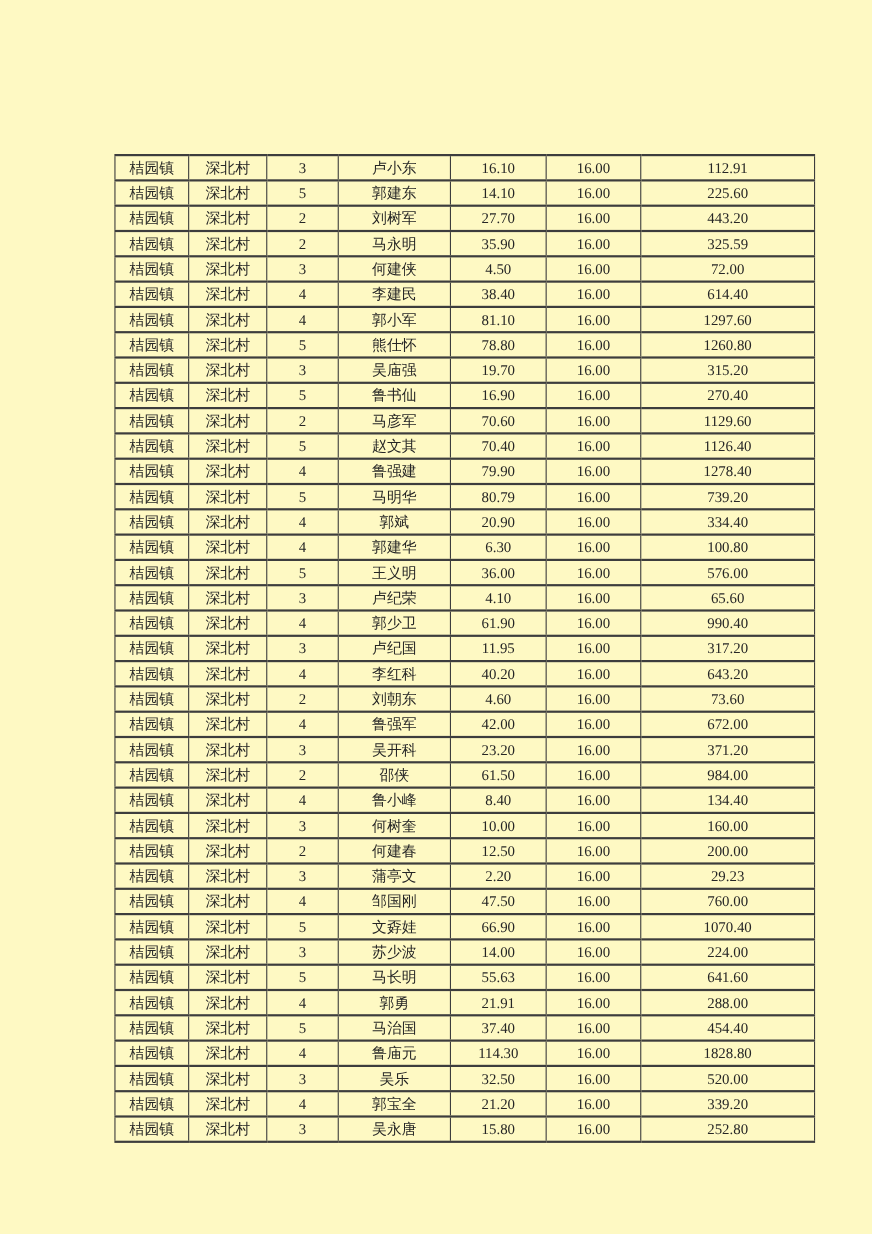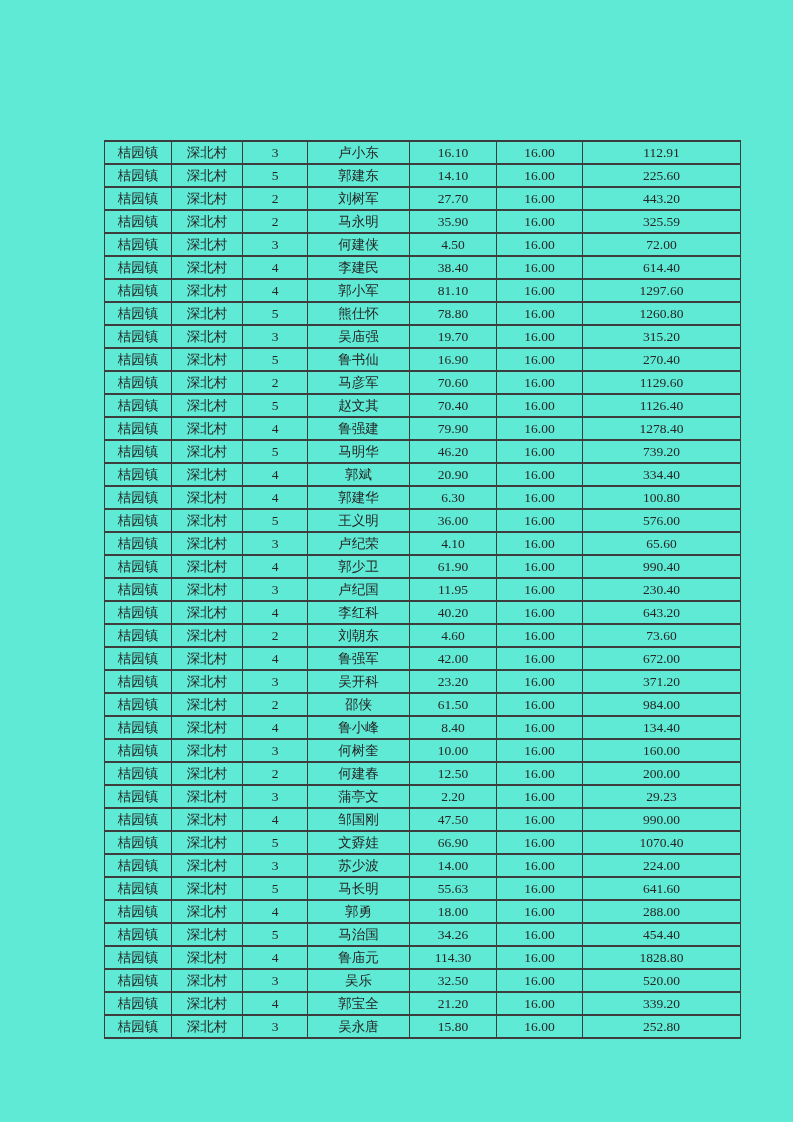--- a/index.html
+++ b/index.html
@@ -12,21 +12,21 @@
     background: #ffffff;
     position: relative;
     font-family: "Liberation Serif", "DejaVu Serif", serif;
     overflow: hidden;
   }
   .page {
     position: absolute;
     left: 0; top: 0;
     width: 793px;
     height: 1122px;
-    background: #5eead4;
+    background: #fef9c3;
   }
   table.data-table {
     position: absolute;
     left: 104px;
     top: 140px;
     width: 636px;
     height: 837px;
     border-collapse: collapse;
     table-layout: fixed;
   }
@@ -182,21 +182,21 @@
           <td>鲁强建</td>
           <td>79.90</td>
           <td>16.00</td>
           <td>1278.40</td>
         </tr>
         <tr>
           <td>桔园镇</td>
           <td>深北村</td>
           <td>5</td>
           <td>马明华</td>
-          <td>46.20</td>
+          <td>80.79</td>
           <td>16.00</td>
           <td>739.20</td>
         </tr>
         <tr>
           <td>桔园镇</td>
           <td>深北村</td>
           <td>4</td>
           <td>郭斌</td>
           <td>20.90</td>
           <td>16.00</td>
@@ -238,21 +238,21 @@
           <td>16.00</td>
           <td>990.40</td>
         </tr>
         <tr>
           <td>桔园镇</td>
           <td>深北村</td>
           <td>3</td>
           <td>卢纪国</td>
           <td>11.95</td>
           <td>16.00</td>
-          <td>230.40</td>
+          <td>317.20</td>
         </tr>
         <tr>
           <td>桔园镇</td>
           <td>深北村</td>
           <td>4</td>
           <td>李红科</td>
           <td>40.20</td>
           <td>16.00</td>
           <td>643.20</td>
         </tr>
@@ -328,21 +328,21 @@
           <td>16.00</td>
           <td>29.23</td>
         </tr>
         <tr>
           <td>桔园镇</td>
           <td>深北村</td>
           <td>4</td>
           <td>邹国刚</td>
           <td>47.50</td>
           <td>16.00</td>
-          <td>990.00</td>
+          <td>760.00</td>
         </tr>
         <tr>
           <td>桔园镇</td>
           <td>深北村</td>
           <td>5</td>
           <td>文孬娃</td>
           <td>66.90</td>
           <td>16.00</td>
           <td>1070.40</td>
         </tr>
@@ -362,30 +362,30 @@
           <td>马长明</td>
           <td>55.63</td>
           <td>16.00</td>
           <td>641.60</td>
         </tr>
         <tr>
           <td>桔园镇</td>
           <td>深北村</td>
           <td>4</td>
           <td>郭勇</td>
-          <td>18.00</td>
+          <td>21.91</td>
           <td>16.00</td>
           <td>288.00</td>
         </tr>
         <tr>
           <td>桔园镇</td>
           <td>深北村</td>
           <td>5</td>
           <td>马治国</td>
-          <td>34.26</td>
+          <td>37.40</td>
           <td>16.00</td>
           <td>454.40</td>
         </tr>
         <tr>
           <td>桔园镇</td>
           <td>深北村</td>
           <td>4</td>
           <td>鲁庙元</td>
           <td>114.30</td>
           <td>16.00</td>

